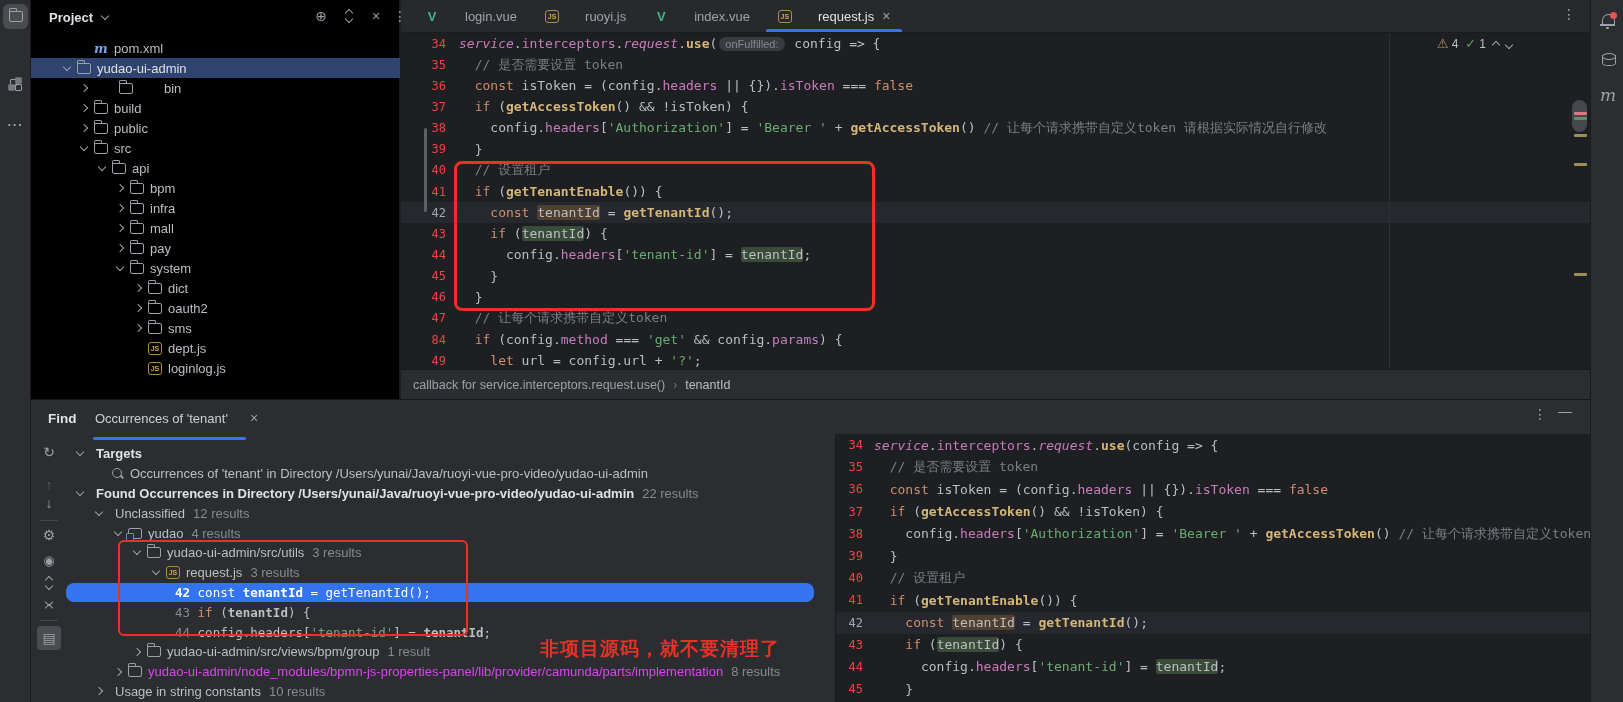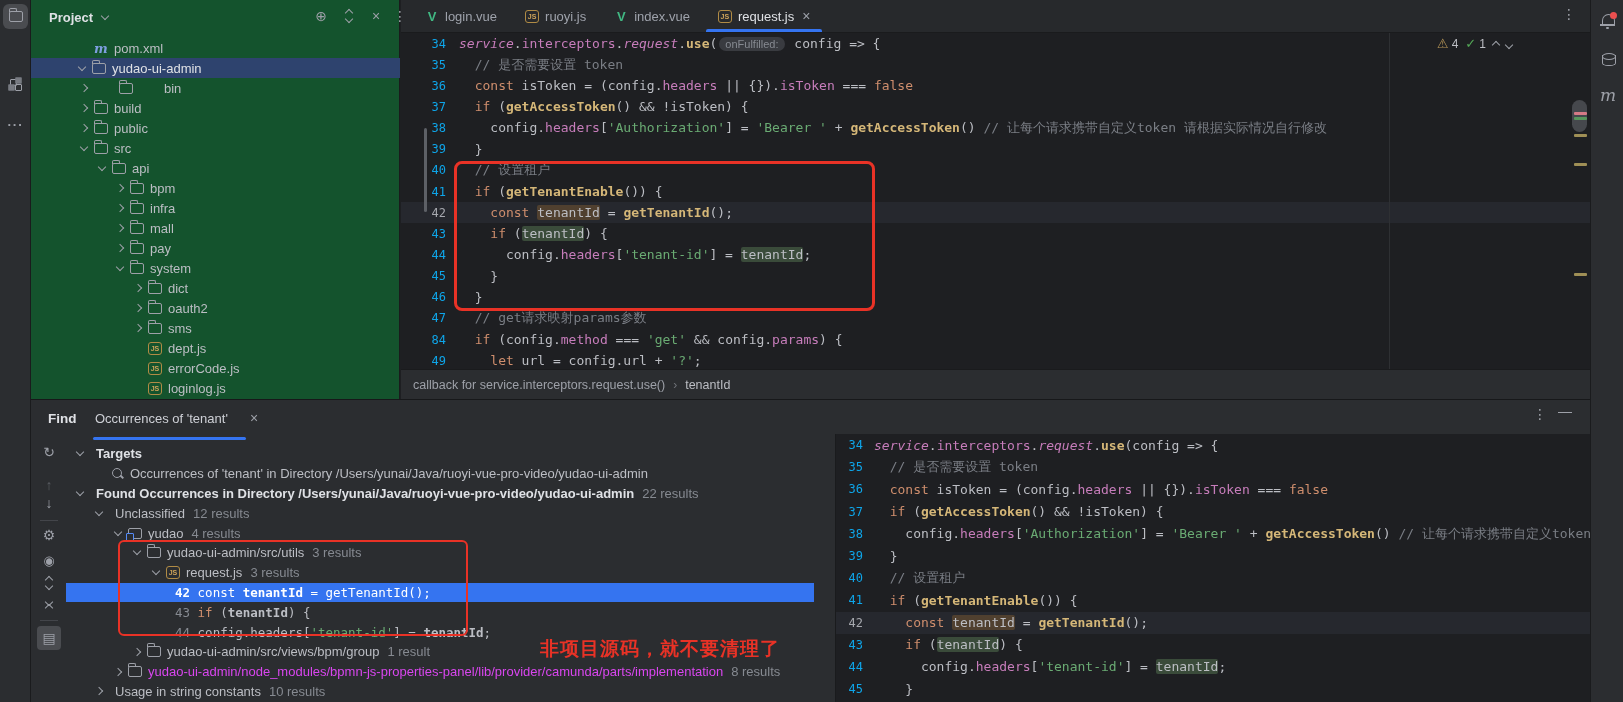--- a/index.html
+++ b/index.html
@@ -13,21 +13,21 @@
 
   
   .left-strip { position:absolute; left:0; top:0; width:31px; height:702px;
     background:#2b2d30; border-right:1px solid #1a1b1d; z-index:8; }
   .strip-btn { position:absolute; left:3px; width:25px; height:25px; border-radius:6px;
     display:flex; align-items:center; justify-content:center; color:#9da0a8; }
   .strip-btn.sel { background:#4a4c50; }
 
   
   .project-panel { position:absolute; left:31px; top:0; width:369px; height:399px;
-    background:#14532d; z-index:2; border-right:1px solid #1a1b1d; }
+    background:#000000; z-index:2; border-right:1px solid #1a1b1d; }
   .pp-header { position:absolute; left:0; top:0; width:100%; height:34px; display:flex; align-items:center; }
   .pp-title { margin-left:18px; font-weight:bold; color:#dfe1e5; font-size:13px; }
   .pp-head-ic { position:absolute; top:8px; color:#9da0a8; font-size:14px; line-height:16px;
     width:18px; text-align:center; }
   .tree { position:absolute; left:0; top:38px; width:369px; }
   .trow { height:20px; display:flex; align-items:center; white-space:nowrap; color:#bcbec4; }
   .trow.sel { background:#2e436e; color:#dfe1e5; }
   .trow .lbl { margin-left:6px; }
 
   
@@ -77,34 +77,34 @@
   .dchev.collapse::before { top:1px; transform:rotate(45deg); }
   .dchev.collapse::after { bottom:1px; transform:rotate(-135deg); }
 
   .pp-scrollbar { position:absolute; left:393px; top:128px; width:3px; height:84px;
     background:#5d6066; border-radius:2px; z-index:3; }
 
   
   .tabbar { position:absolute; left:401px; top:0; width:1189px; height:33px;
     background:#27292c; border-bottom:1px solid #1a1b1d; display:flex; align-items:stretch; z-index:2; padding-left:10px; }
   .tab { display:flex; align-items:center; gap:6px; padding:0 14px; color:#9ea2ab; position:relative; }
-  .tab .tlbl { font-size:13px; }
+  .tab .tlbl { font-size:13px;margin-left:20px; }
   .tab.active { color:#dfe1e5; }
   .tab.active::after { content:""; position:absolute; left:2px; right:2px; bottom:0; height:3px;
     background:#3574f0; border-radius:2px 2px 0 0; }
   .tab .close { color:#9ea2ab; font-size:14px; margin-left:2px; }
   .editor-more { position:absolute; left:1560px; top:6px; width:18px; text-align:center;
     color:#9da0a8; font-size:14px; z-index:3; }
 
   .code-top { position:absolute; left:401px; top:33px; width:1189px; height:336px;
     overflow:hidden; background:#1e1f22; z-index:1; }
   .cl { display:flex; align-items:center; white-space:pre; }
   .cl.cur { background:#26282e; }
   .code-top .cl { height:21.15px; }
-  .ln { flex:0 0 58px; text-align:right; padding-right:13px; color:#0ea5e9; font-size:12px;
+  .ln { flex:0 0 58px; text-align:right; padding-right:13px; color:#ef4444; font-size:12px;
     font-family:"DejaVu Sans Mono","Liberation Mono",monospace; }
   .cl.cur .ln { color:#a6a8ae; }
   .ct { font-family:"DejaVu Sans Mono","Liberation Mono",monospace; font-size:13px; }
   .seg.kw { color:#cf8e6d; }
   .seg.fn { color:#d5b778; font-weight:bold; }
   .seg.prop { color:#c77dbb; }
   .seg.itprop { color:#c77dbb; font-style:italic; }
   .seg.str { color:#6aab73; }
   .seg.cmt { color:#7a7e85; }
   .seg.pl { color:#bcbec4; }
@@ -146,21 +146,21 @@
     align-items:center; justify-content:center; color:#9da0a8; font-size:14px; }
   .fp-tool.dis { color:#5a5d63; }
   .fp-tool.selbox { background:#4a4c50; border-radius:4px; width:24px; height:24px; left:6px; }
   .fp-divider { position:absolute; left:9px; width:18px; height:1px; background:#43454a; }
 
   .find-rows { position:absolute; left:35px; top:44px; width:748px; }
   .frow { height:19.8px; display:flex; align-items:center; white-space:nowrap; color:#bcbec4; font-size:13px; }
   .frow .cnt { color:#868a91; margin-left:8px; }
   .frow.bold > .flbl { font-weight:bold; color:#dfe1e5; }
   .frow.olive > .flbl { color:#d946ef; }
-  .frow.sel { background:#3574f0; color:#fff; border-radius:0; }
+  .frow.sel { background:#3574f0; color:#fff; border-radius:8px; }
   .frow .flbl { margin-left:6px; }
   .frow .ic { margin-left:0; }
   .fseg.b { font-weight:bold; }
   .fseg.dim { color:#868a91; }
   .fseg.kw { color:#cf8e6d; }
   .fseg.str { color:#6aab73; }
 
   
   .preview-pane { position:absolute; left:835px; top:434px; width:755px; height:268px;
     background:#1e1f22; overflow:hidden; z-index:6; border-left:1px solid #1a1b1d; }
@@ -204,21 +204,21 @@
     <span class="pp-head-ic" style="left:336px;">×</span>
     <span class="pp-head-ic" style="left:360px;">⋮</span>
     <span class="pp-head-ic" style="left:384px;top:6px;">—</span>
   </div>
   <div class="tree">
       <div class="trow" style="padding-left: 47px;">
         <span class="chev-gap"></span>
         <span class="ic maven-ic">m</span>
         <span class="lbl">pom.xml</span>
       </div>
-      <div class="trow sel" style="padding-left: 45px;">
+      <div class="trow sel" style="padding-left: 30px;">
         <span class="chev down"></span>
         <span class="ic folder-ic"></span>
         <span class="lbl">yudao-ui-admin</span>
       </div>
       <div class="trow" style="padding-left: 47px; gap: 25px;">
         <span class="chev right"></span>
         <span class="ic folder-ic"></span>
         <span class="lbl">bin</span>
       </div>
       <div class="trow" style="padding-left: 47px;">
@@ -278,25 +278,20 @@
       </div>
       <div class="trow" style="padding-left: 101px;">
         <span class="chev right"></span>
         <span class="ic folder-ic"></span>
         <span class="lbl">sms</span>
       </div>
       <div class="trow" style="padding-left: 101px;">
         <span class="chev-gap"></span>
         <span class="ic js-ic">JS</span>
         <span class="lbl">dept.js</span>
-      </div>
-      <div class="trow" style="padding-left: 101px;">
-        <span class="chev-gap"></span>
-        <span class="ic js-ic">JS</span>
-        <span class="lbl">errorCode.js</span>
       </div>
       <div class="trow" style="padding-left: 101px;">
         <span class="chev-gap"></span>
         <span class="ic js-ic">JS</span>
         <span class="lbl">loginlog.js</span>
       </div>
     </div>
   <div class="pp-scrollbar"></div>
 </div>
 
@@ -328,21 +323,21 @@
     <div class="cl"><span class="ln">37</span><span class="ct"><span class="seg pl">  </span><span class="seg kw">if</span><span class="seg pl"> (</span><span class="seg fn">getAccessToken</span><span class="seg pl">() &amp;&amp; !isToken) {</span></span></div>
     <div class="cl"><span class="ln">38</span><span class="ct"><span class="seg pl">    config.</span><span class="seg prop">headers</span><span class="seg pl">[</span><span class="seg str">'Authorization'</span><span class="seg pl">] = </span><span class="seg str">'Bearer '</span><span class="seg pl"> + </span><span class="seg fn">getAccessToken</span><span class="seg pl">() </span><span class="seg cmt">// 让每个请求携带自定义token 请根据实际情况自行修改</span></span></div>
     <div class="cl"><span class="ln">39</span><span class="ct"><span class="seg pl">  }</span></span></div>
     <div class="cl"><span class="ln">40</span><span class="ct"><span class="seg pl">  </span><span class="seg cmt">// 设置租户</span></span></div>
     <div class="cl"><span class="ln">41</span><span class="ct"><span class="seg pl">  </span><span class="seg kw">if</span><span class="seg pl"> (</span><span class="seg fn">getTenantEnable</span><span class="seg pl">()) {</span></span></div>
     <div class="cl cur"><span class="ln">42</span><span class="ct"><span class="seg pl">    </span><span class="seg kw">const</span><span class="seg pl"> </span><span class="seg hlw">tenantId</span><span class="seg pl"> = </span><span class="seg fn">getTenantId</span><span class="seg pl">();</span></span></div>
     <div class="cl"><span class="ln">43</span><span class="ct"><span class="seg pl">    </span><span class="seg kw">if</span><span class="seg pl"> (</span><span class="seg hlr">tenantId</span><span class="seg pl">) {</span></span></div>
     <div class="cl"><span class="ln">44</span><span class="ct"><span class="seg pl">      config.</span><span class="seg prop">headers</span><span class="seg pl">[</span><span class="seg str">'tenant-id'</span><span class="seg pl">] = </span><span class="seg hlr">tenantId</span><span class="seg pl">;</span></span></div>
     <div class="cl"><span class="ln">45</span><span class="ct"><span class="seg pl">    }</span></span></div>
     <div class="cl"><span class="ln">46</span><span class="ct"><span class="seg pl">  }</span></span></div>
-    <div class="cl"><span class="ln">47</span><span class="ct"><span class="seg pl">  </span><span class="seg cmt">// get请求映射params参数</span></span></div>
+    <div class="cl"><span class="ln">47</span><span class="ct"><span class="seg pl">  </span><span class="seg cmt">// 让每个请求携带自定义token</span></span></div>
     <div class="cl"><span class="ln">84</span><span class="ct"><span class="seg pl">  </span><span class="seg kw">if</span><span class="seg pl"> (config.</span><span class="seg prop">method</span><span class="seg pl"> === </span><span class="seg str">'get'</span><span class="seg pl"> &amp;&amp; config.</span><span class="seg prop">params</span><span class="seg pl">) {</span></span></div>
     <div class="cl"><span class="ln">49</span><span class="ct"><span class="seg pl">    </span><span class="seg kw">let</span><span class="seg pl"> url = config.url + </span><span class="seg str">'?'</span><span class="seg pl">;</span></span></div>
   </div>
 <div class="margin-guide"></div>
 
 <div class="insp-widget">
   <span class="warn-tri">⚠</span>
   <span style="margin-left:-4px;">4</span>
   <span class="ok-check">✓</span>
   <span style="margin-left:-4px;">1</span>

